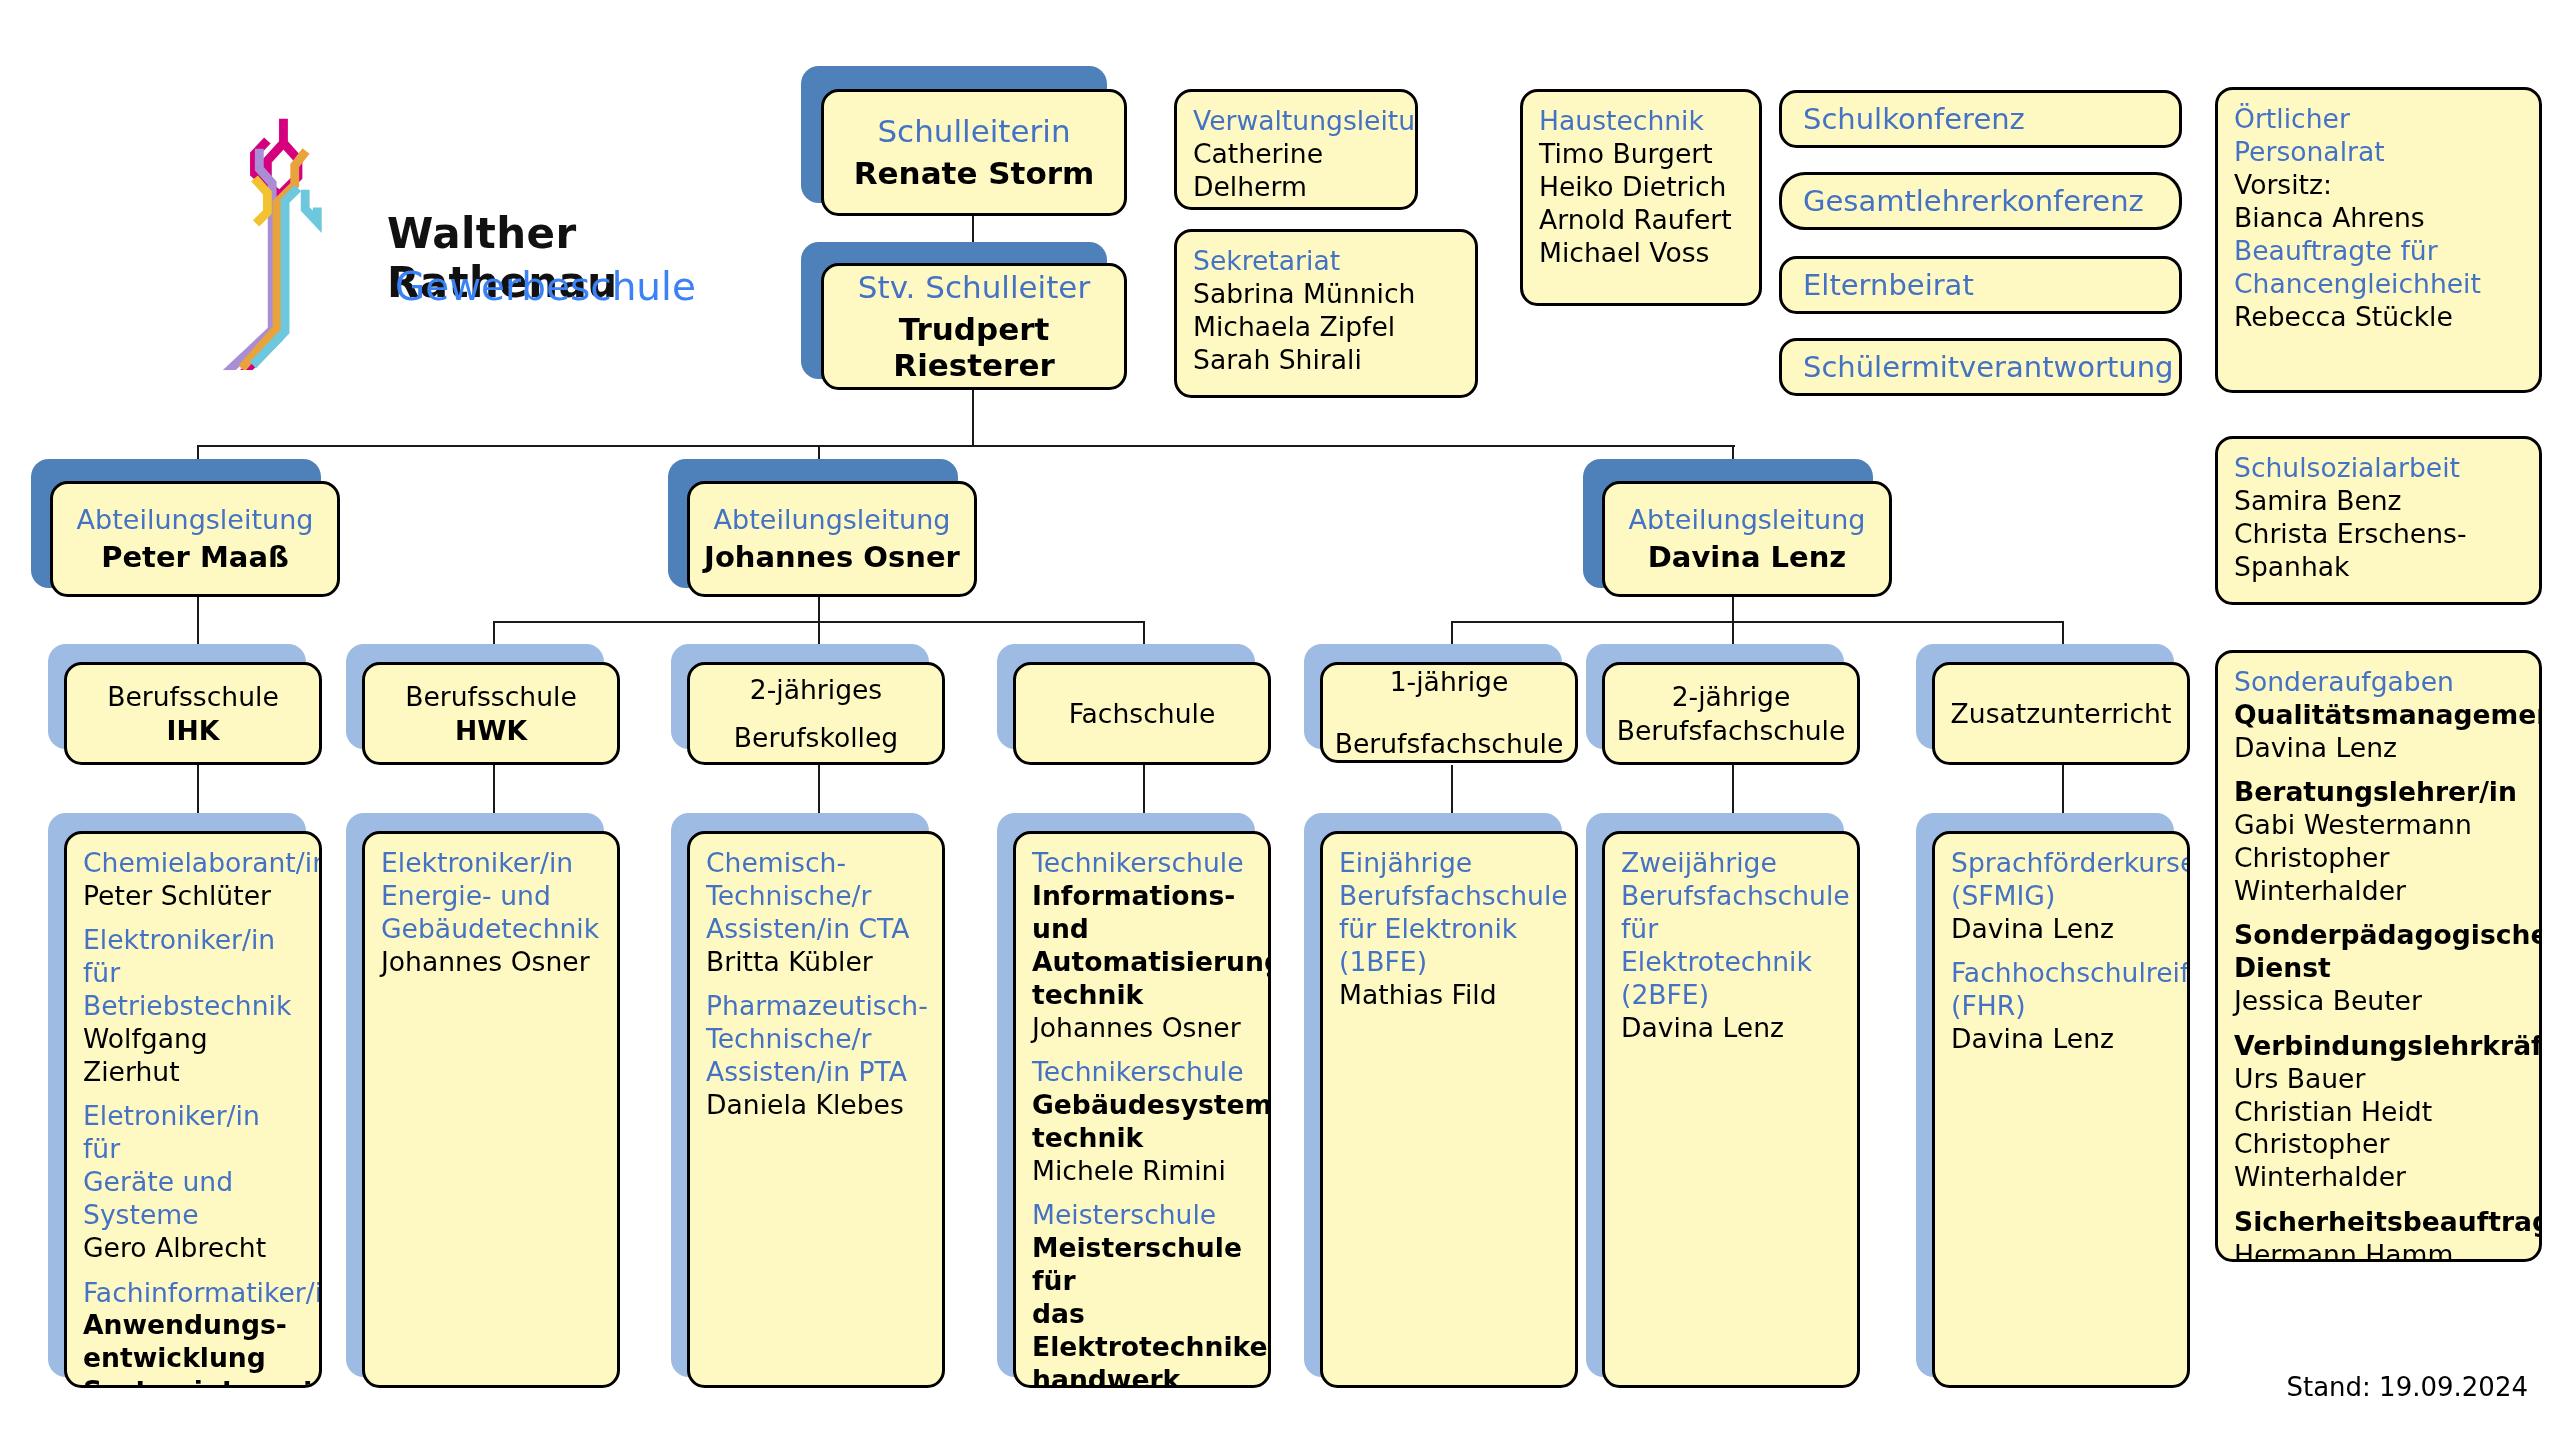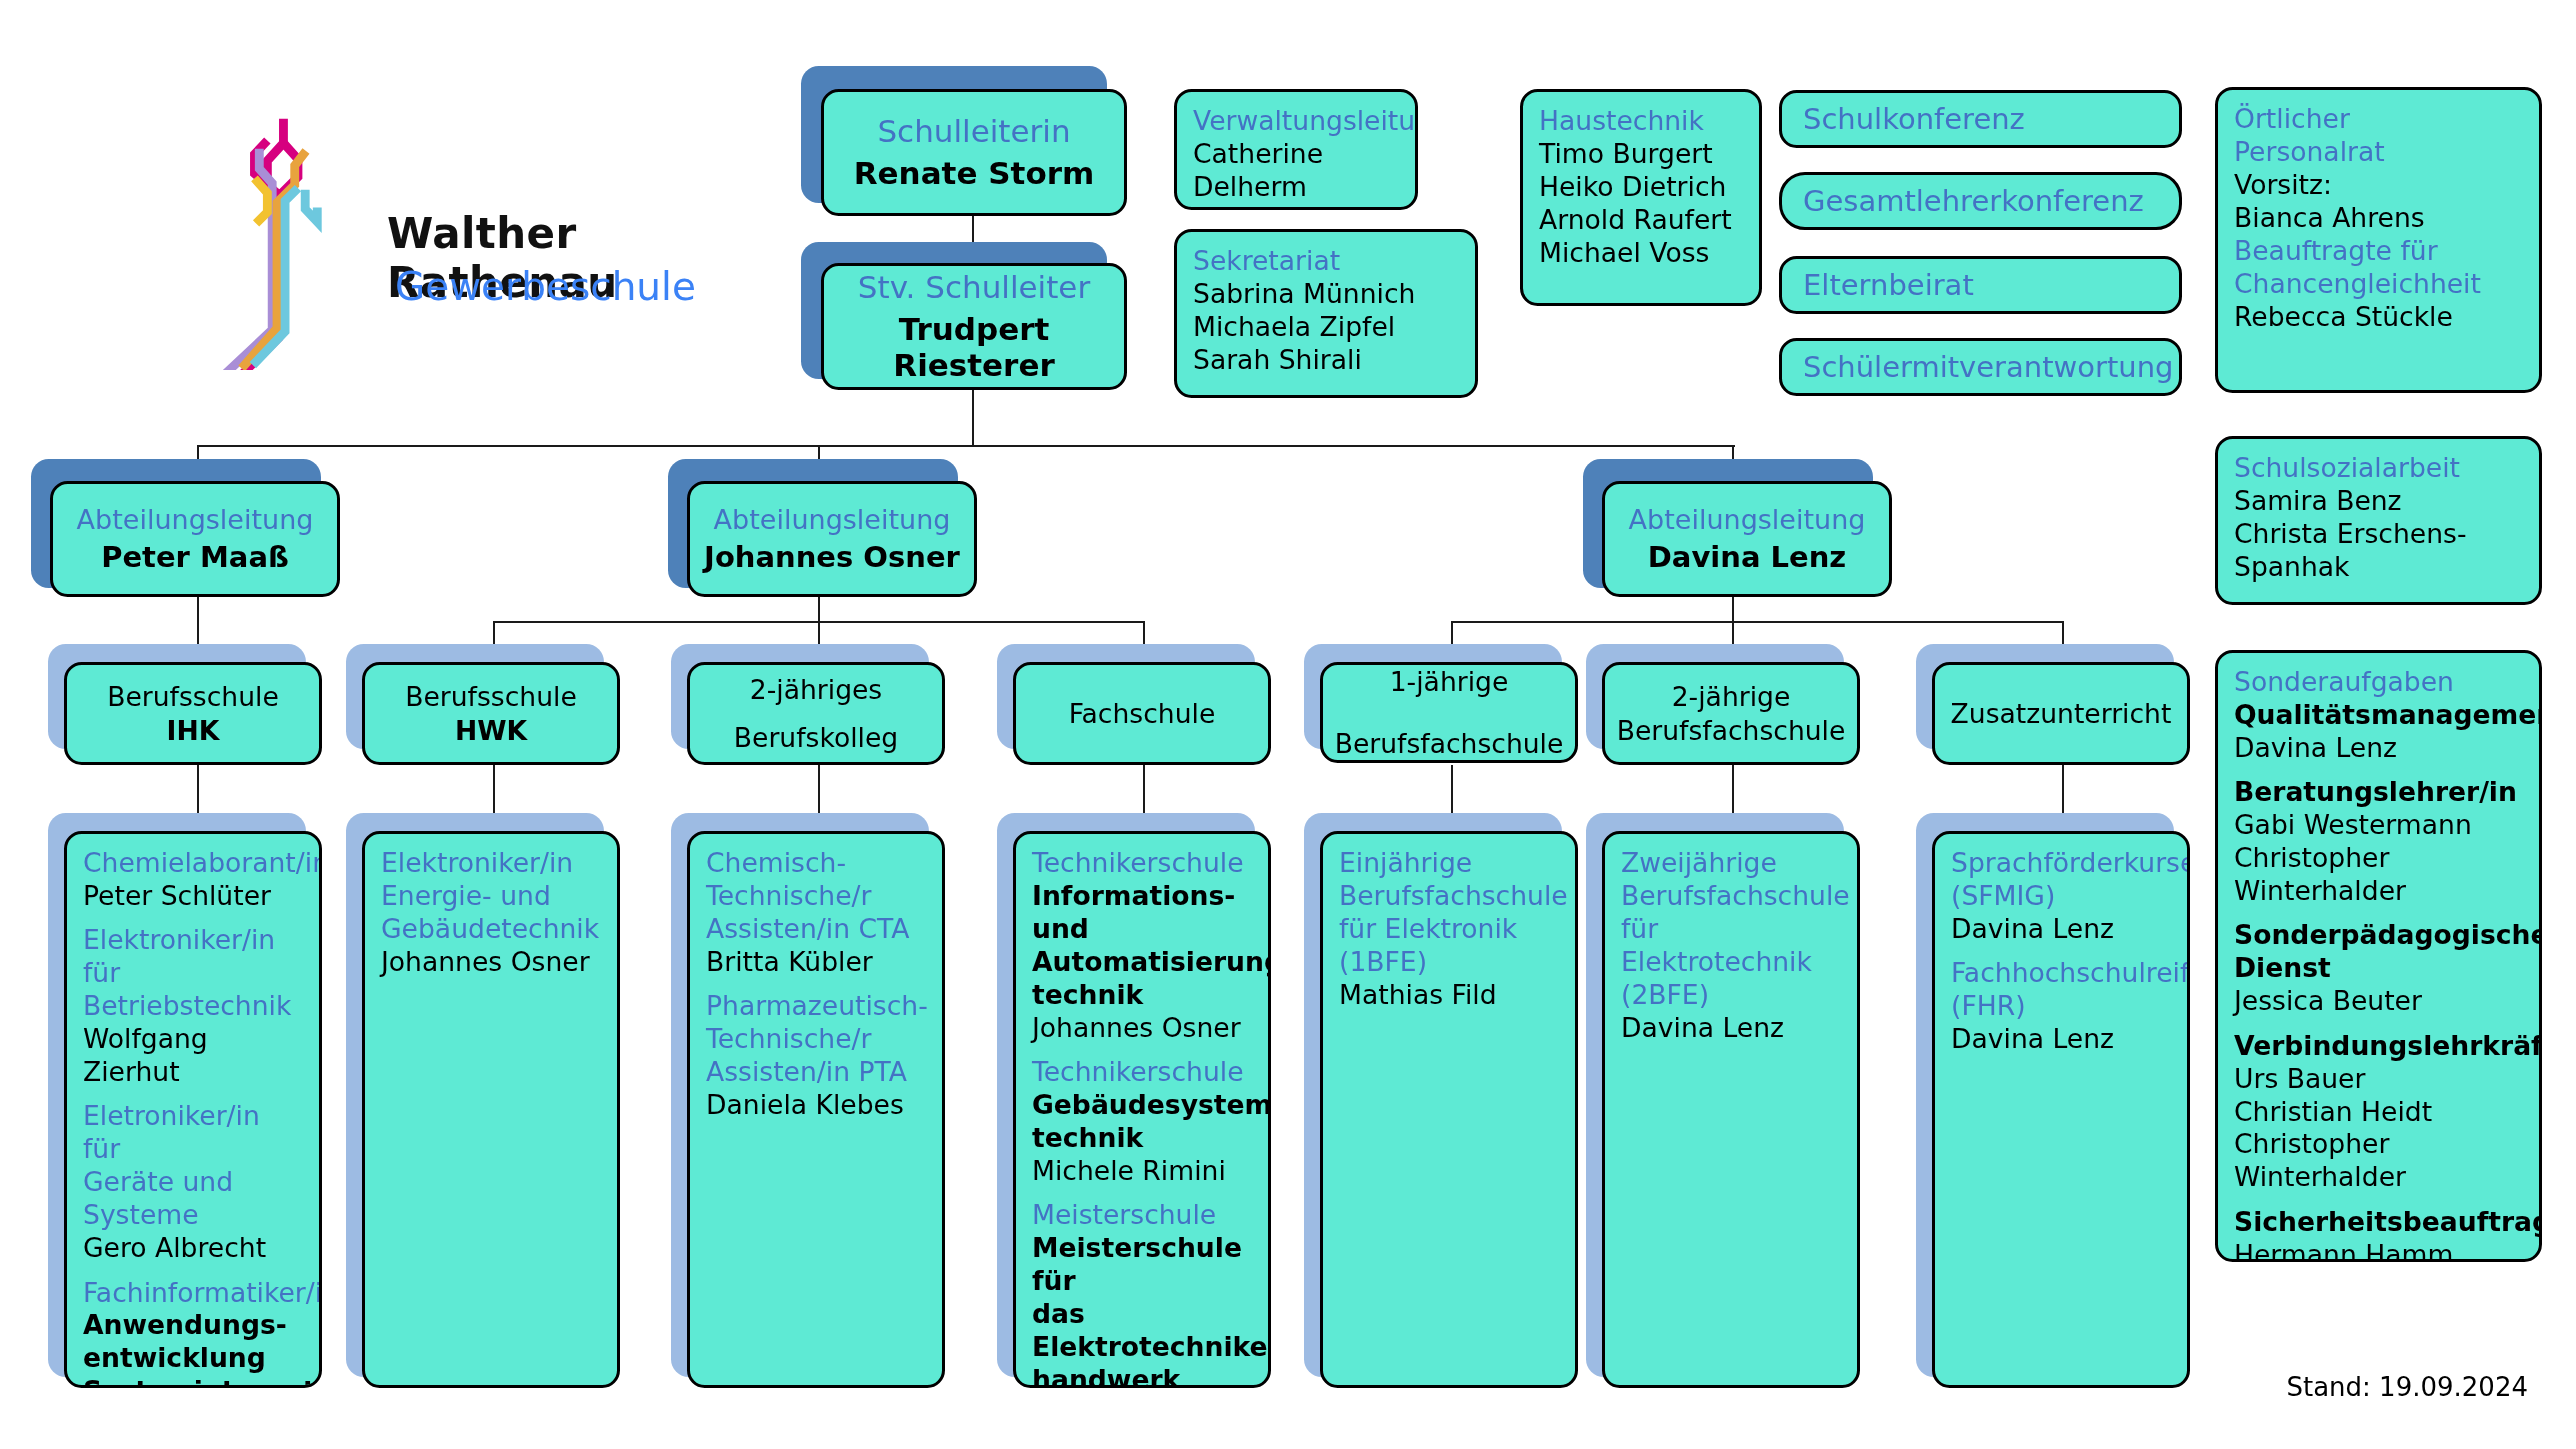--- a/index.html
+++ b/index.html
@@ -6,21 +6,21 @@
   body{
     width:2576px;height:1449px;position:relative;overflow:hidden;
     font-family:"DejaVu Sans", sans-serif;
     -webkit-font-smoothing:antialiased;
   }
   .stage{position:absolute;left:0;top:0;width:2576px;height:1449px;}
 
   
   .box{
     position:absolute;
-    background:#5eead4;
+    background:#fef9c3;
     border:3.2px solid #000;
     border-radius:17.7px;
     box-sizing:border-box;
     z-index:3;
   }
   .shadow{
     position:absolute;
     border-radius:17.7px;
     z-index:1;
   }

